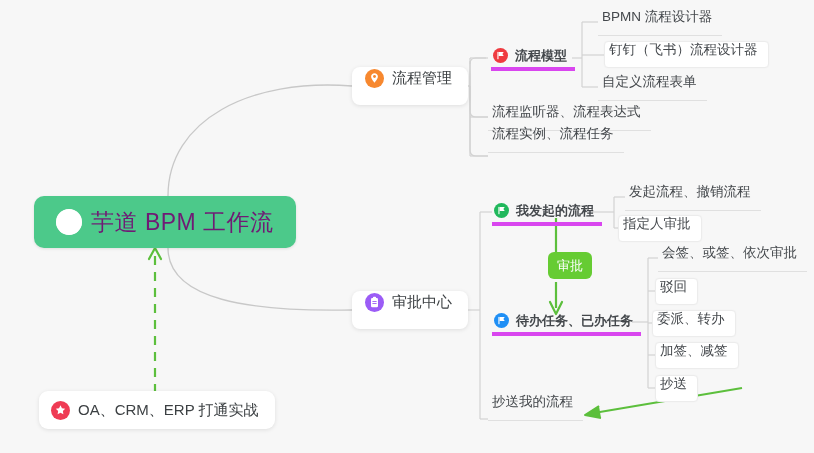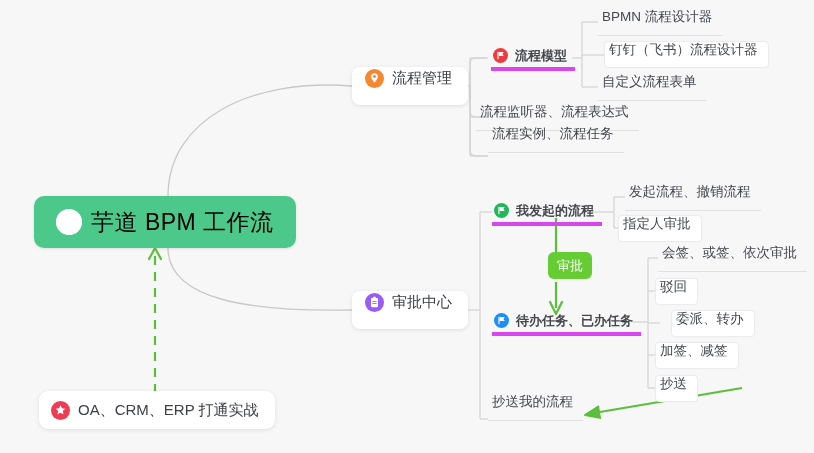--- a/index.html
+++ b/index.html
@@ -42,21 +42,21 @@
   .root-node {
     background: #4cc98a;
     border-radius: 10px;
     padding: 0 22px;
     height: 52px;
     box-shadow: 0 1px 3px rgba(0,0,0,0.10);
     color: #ffffff;
     font-size: 23px;
     letter-spacing: .5px;
   }
-  .root-node .label { color: #000000; }
+  .root-node .label { color: #701a75; }
 
   
   .branch-node {
     background: #ffffff;
     border-radius: 8px;
     padding: 0 16px 15px 13px;
     height: 38px;
     box-shadow: 0 1px 4px rgba(0,0,0,0.10);
     font-size: 15px;
     color: #3c4043;
@@ -241,21 +241,21 @@
   </div>
 
   <div class="node leaf-node boxed" style="left:604px; top:41px;">
     <span class="label">钉钉（飞书）流程设计器</span>
   </div>
 
   <div class="node leaf-node" style="left:598px; top:74px;">
     <span class="label">自定义流程表单</span>
   </div>
 
-  <div class="node leaf-node" style="left:476px; top:104px;">
+  <div class="node leaf-node" style="left:488px; top:104px;">
     <span class="label">流程监听器、流程表达式</span>
   </div>
 
   <div class="node leaf-node" style="left:488px; top:126px;text-align:right;">
     <span class="label">流程实例、流程任务</span>
   </div>
 
   <div class="node branch-node" style="left:352px; top:291px;">
     <span class="icn icn-md ic-purple">
       <svg width="19" height="19" viewBox="0 0 19 19">
@@ -297,21 +297,21 @@
   </div>
 
   <div class="node leaf-node" style="left:658px; top:245px;">
     <span class="label">会签、或签、依次审批</span>
   </div>
 
   <div class="node leaf-node boxed" style="left:655px; top:278px;">
     <span class="label">驳回</span>
   </div>
 
-  <div class="node leaf-node boxed" style="left:671px; top:310px;justify-content:flex-end;">
+  <div class="node leaf-node boxed" style="left:652px; top:310px;justify-content:flex-end;">
     <span class="label">委派、转办</span>
   </div>
 
   <div class="node leaf-node boxed" style="left:655px; top:342px;">
     <span class="label">加签、减签</span>
   </div>
 
   <div class="node leaf-node boxed" style="left:655px; top:375px;">
     <span class="label">抄送</span>
   </div>

